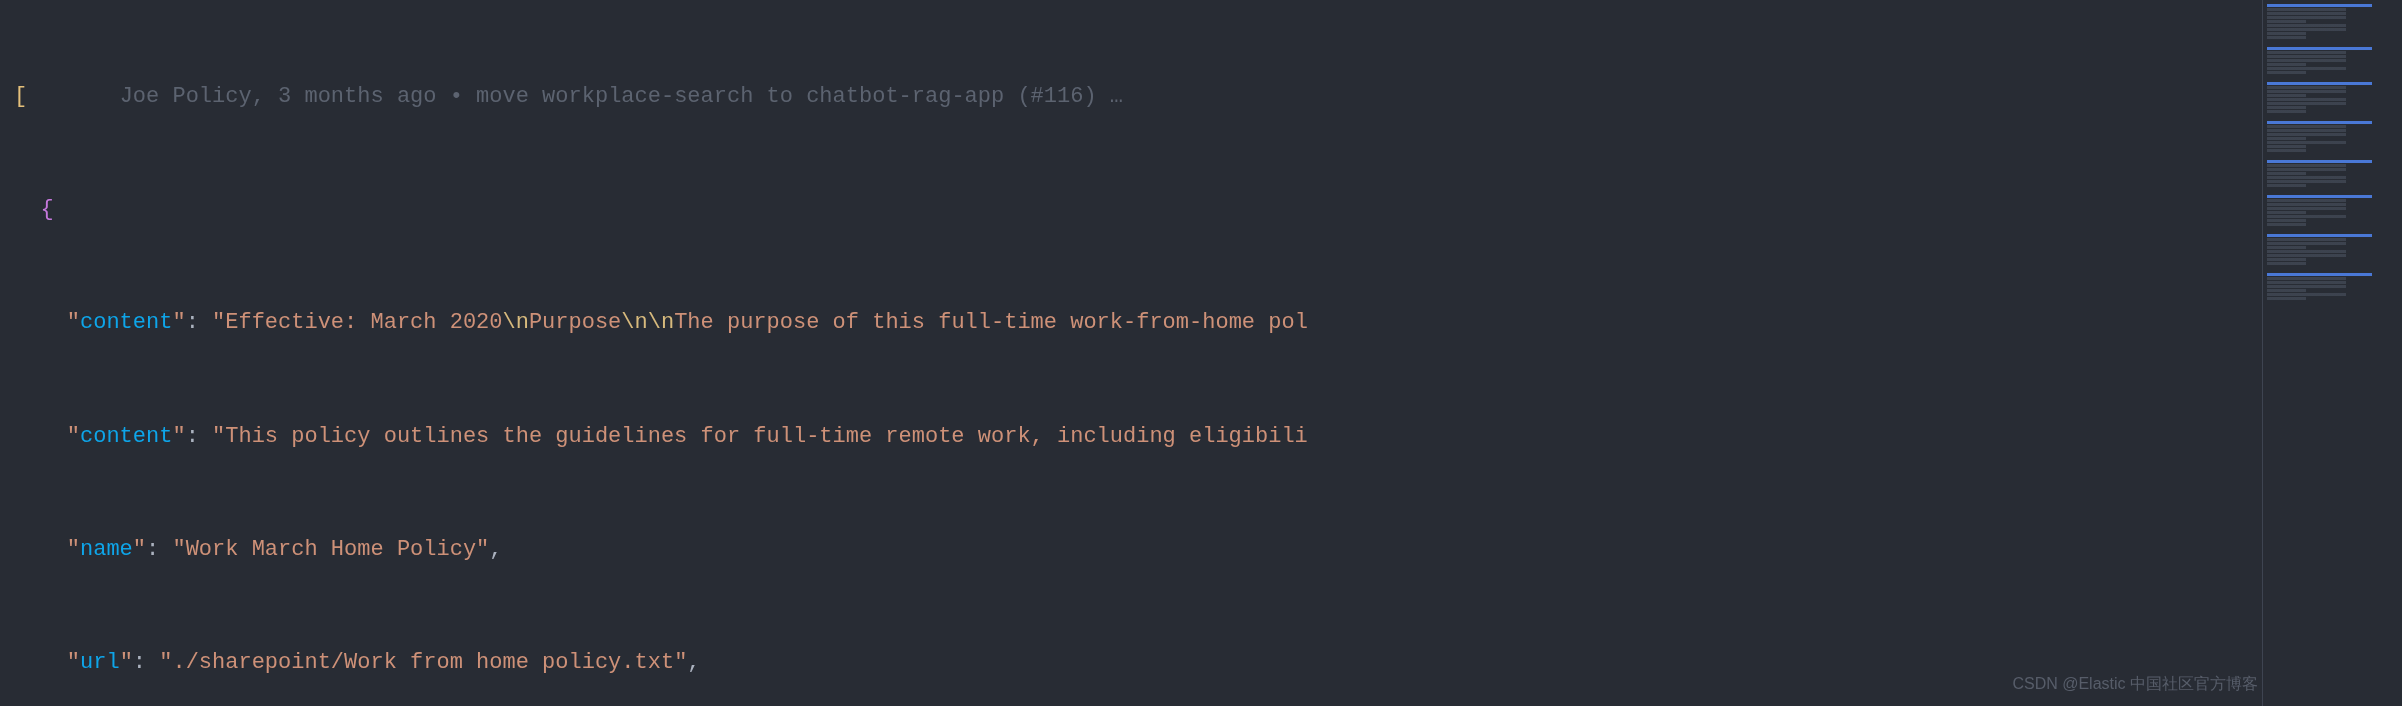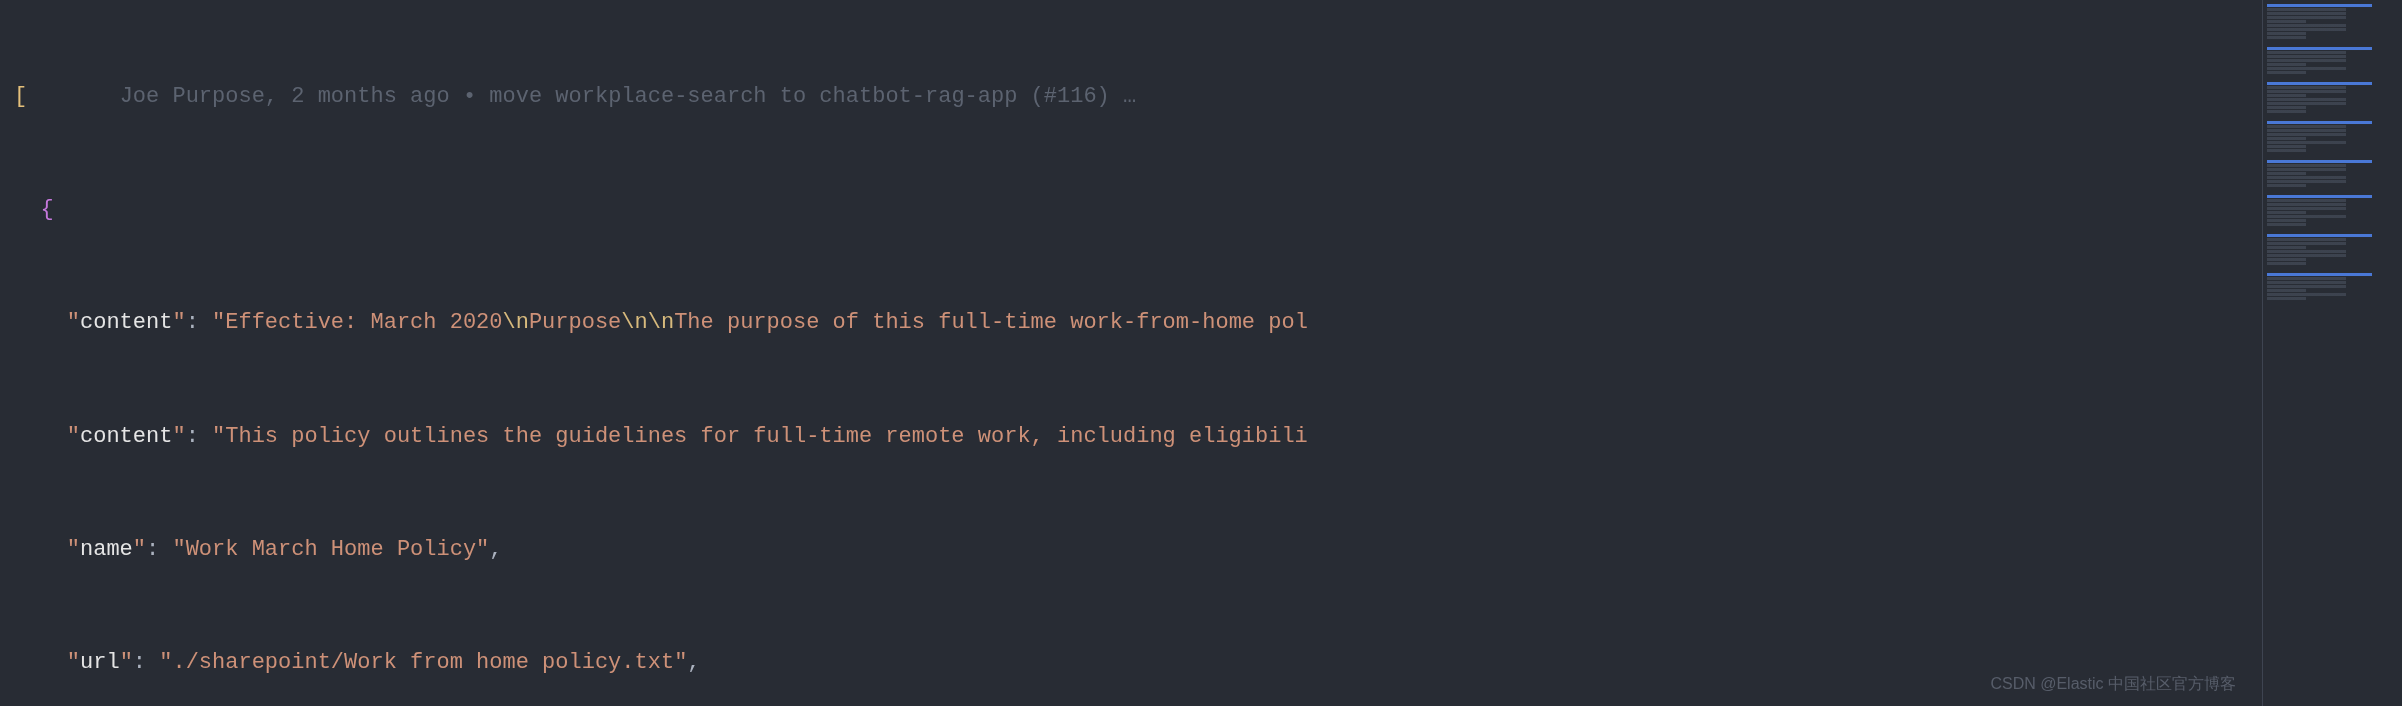--- a/index.html
+++ b/index.html
@@ -39,21 +39,21 @@
       color: #5c6370;
       font-style: normal;
     }
     .bracket-yellow {
       color: #e5c07b;
     }
     .bracket-purple {
       color: #c678dd;
     }
     .key {
-      color: #e5e5e5;
+      color: #0ea5e9;
     }
     .quote {
       color: #ce9178;
     }
     .string {
       color: #ce9178;
       font-family: Liberation Mono, monospace;
     }
     .escape {
       color: #d7ba7d;
@@ -86,34 +86,34 @@
     .minimap-line.short {
       background: linear-gradient(to right, #4a5260 0%, #4a5260 30%, transparent 30%);
     }
     .minimap-line.hl {
       background: linear-gradient(to right, #528bff 0%, #528bff 80%, transparent 80%);
       opacity: 0.8;
     }
     .watermark {
       position: absolute;
       bottom: 8px;
-      right: 166px;
+      right: 144px;
       color: #6b7280;
       font-size: 16px;
       font-family: Arial, sans-serif;
       opacity: 0.7;
       margin-top: 23px;
     }
   </style>
 </head>
 <body>
 
 <div class="editor-container">
   <div class="code-area">
-    <div class="line"><span class="bracket-yellow">[</span><span class="git-blame">       <span>Joe Purpose</span>, <span>2 months ago</span> • <span>move workplace-search to chatbot-rag-app (#116) …</span></span></div>
+    <div class="line"><span class="bracket-yellow">[</span><span class="git-blame">       <span>Joe Policy</span>, <span>3 months ago</span> • <span>move workplace-search to chatbot-rag-app (#116) …</span></span></div>
     <div class="line">  <span class="bracket-purple">{</span></div>
     <div class="line">    <span class="quote">"</span><span class="key">content</span><span class="quote">"</span><span class="punct">: </span><span class="quote">"</span><span class="string">Effective: March 2020</span><span class="escape">\n</span><span class="string">Purpose</span><span class="escape">\n</span><span class="escape">\n</span><span class="string">The purpose of this full-time work-from-home pol</span></div>
     <div class="line">    <span class="quote">"</span><span class="key">content</span><span class="quote">"</span><span class="punct">: </span><span class="quote">"</span><span class="string">This policy outlines the guidelines for full-time remote work, including eligibili</span></div>
     <div class="line">    <span class="quote">"</span><span class="key">name</span><span class="quote">"</span><span class="punct">: </span><span class="quote">"</span><span class="string">Work March Home Policy</span><span class="quote">"</span><span class="comma">,</span></div>
     <div class="line">    <span class="quote">"</span><span class="key">url</span><span class="quote">"</span><span class="punct">: </span><span class="quote">"</span><span class="string">./sharepoint/Work from home policy.txt</span><span class="quote">"</span><span class="comma">,</span></div>
     
     
     
     
     

